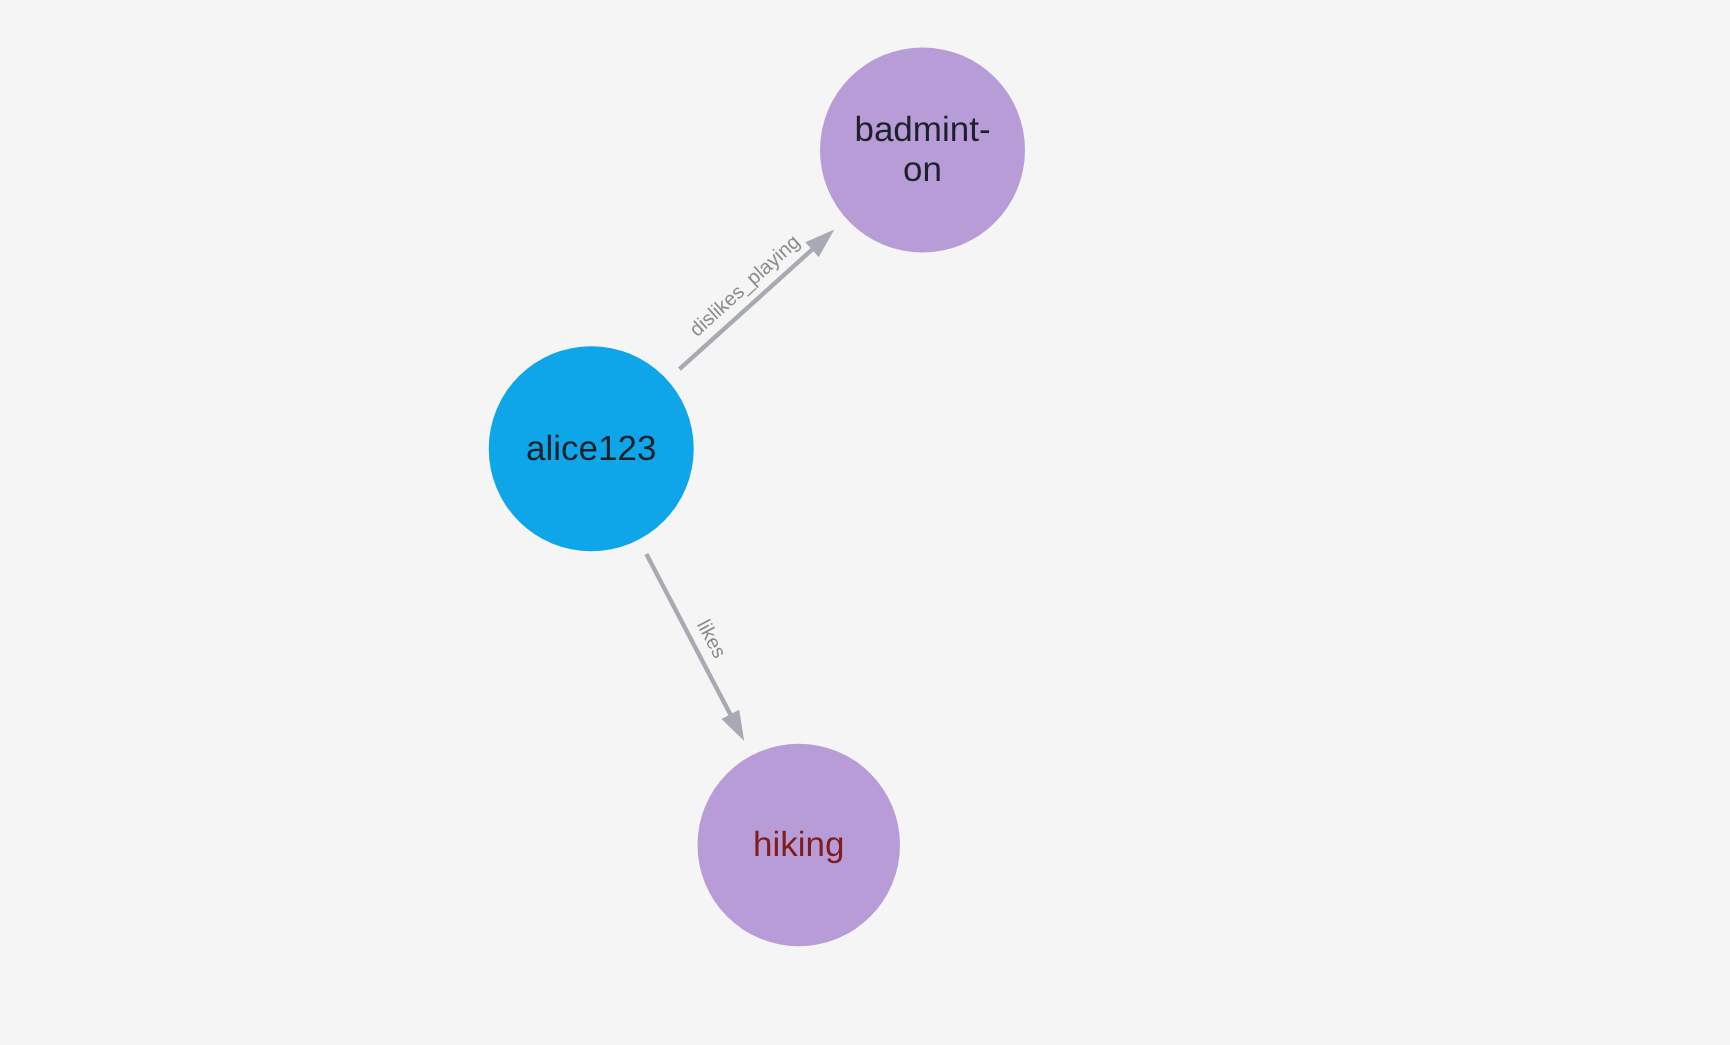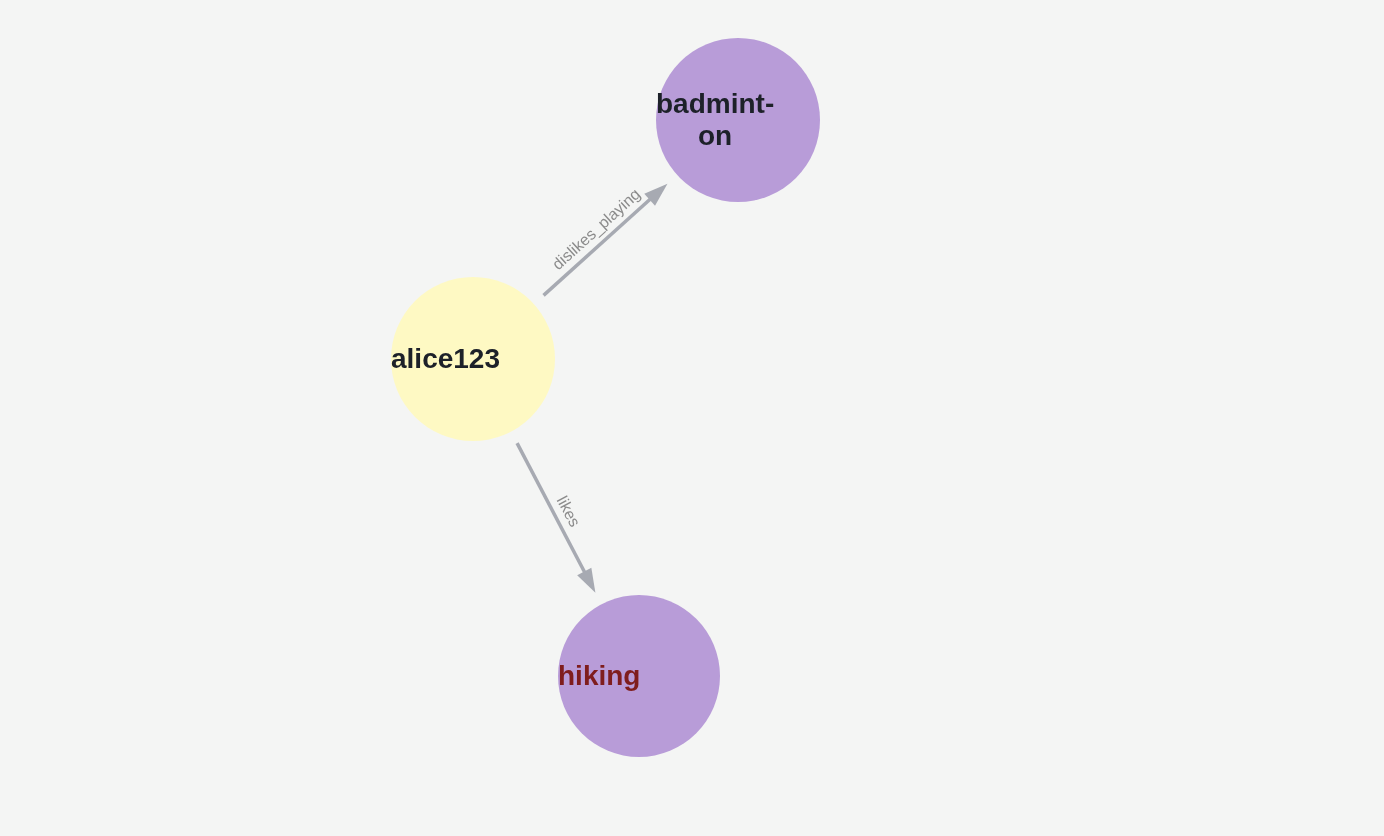--- a/index.html
+++ b/index.html
@@ -27,25 +27,24 @@
     left: 0; top: 0;
     width: 100%;
     height: 100%;
     pointer-events: none;
   }
   .graph-node {
     position: absolute;
     border-radius: 50%;
     display: flex;
     align-items: center;
-    justify-content: flex-start;
+    justify-content: center;
     text-align: center;
     pointer-events: auto;
     cursor: default;
-    font-weight: bold;
   }
   .node-label {
     font-size: 28px;
     line-height: 1.15;
     white-space: pre-line;
     letter-spacing: 0px;
   }
   .edge-label {
     font-size: 16px;
   }
@@ -60,21 +59,21 @@
         <polygon points="667.4532802107935,183.62515482875605 644.2730432258356,193.75810175061386 654.9888587759419,205.63965455721709" fill="#a7aab2"></polygon>
         <text class="edge-label" transform="translate(596.123661393657,229.1036412942222) rotate(-42.0468831465128)" text-anchor="middle" dominant-baseline="central" fill="#8b8b8b">dislikes_playing</text>
       </g>
       <g>
         <line x1="517.0707438767698" y1="443.1591916200967" x2="588.71296172377" y2="579.9699329303318" stroke="#a7aab2" stroke-width="3.5"></line>
         <polygon points="595.3931586903541,592.7266946074833 591.3465869000203,567.754204608573 577.1724072587409,575.1766456825553" fill="#a7aab2"></polygon>
         <text class="edge-label" transform="translate(568.6343584696815,511.44830717405546) rotate(62.3607788245494)" text-anchor="middle" dominant-baseline="central" fill="#8b8b8b">likes</text>
       </g>
     </svg>
   <div class="nodes-layer">
-      <div class="graph-node" style="left: 391px; top: 277px; width: 164px; height: 164px; background: #fef9c3;">
+      <div class="graph-node" style="left: 391px; top: 277px; width: 164px; height: 164px; background: #0ea5e9;">
         <div class="node-label" style="color: rgb(29, 33, 41);">alice123</div>
       </div>
       <div class="graph-node" style="left: 656px; top: 38px; width: 164px; height: 164px; background: rgb(184, 156, 216);">
         <div class="node-label" style="color: rgb(29, 33, 41);">badmint-
 on</div>
       </div>
       <div class="graph-node" style="left: 558px; top: 595px; width: 162px; height: 162px; background: rgb(184, 156, 216);">
         <div class="node-label" style="color: #7f1d1d;">hiking</div>
       </div>
     </div>

